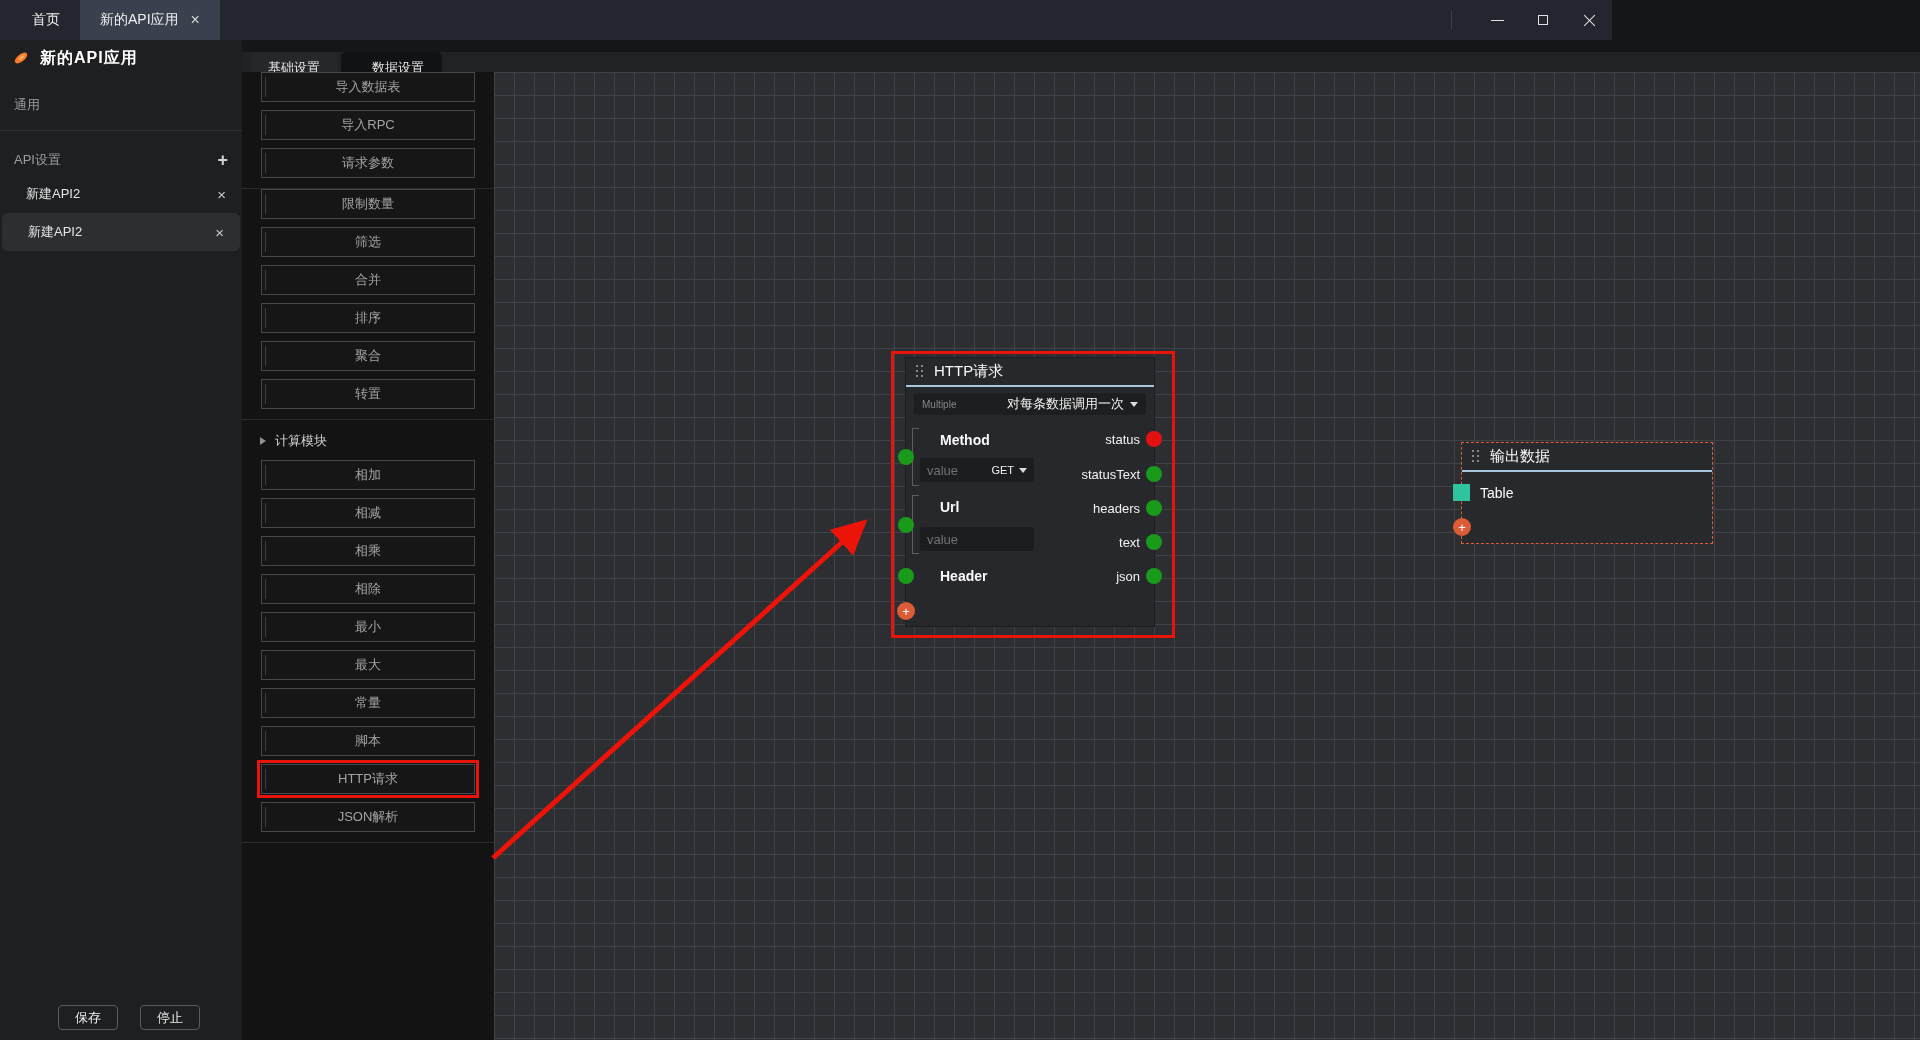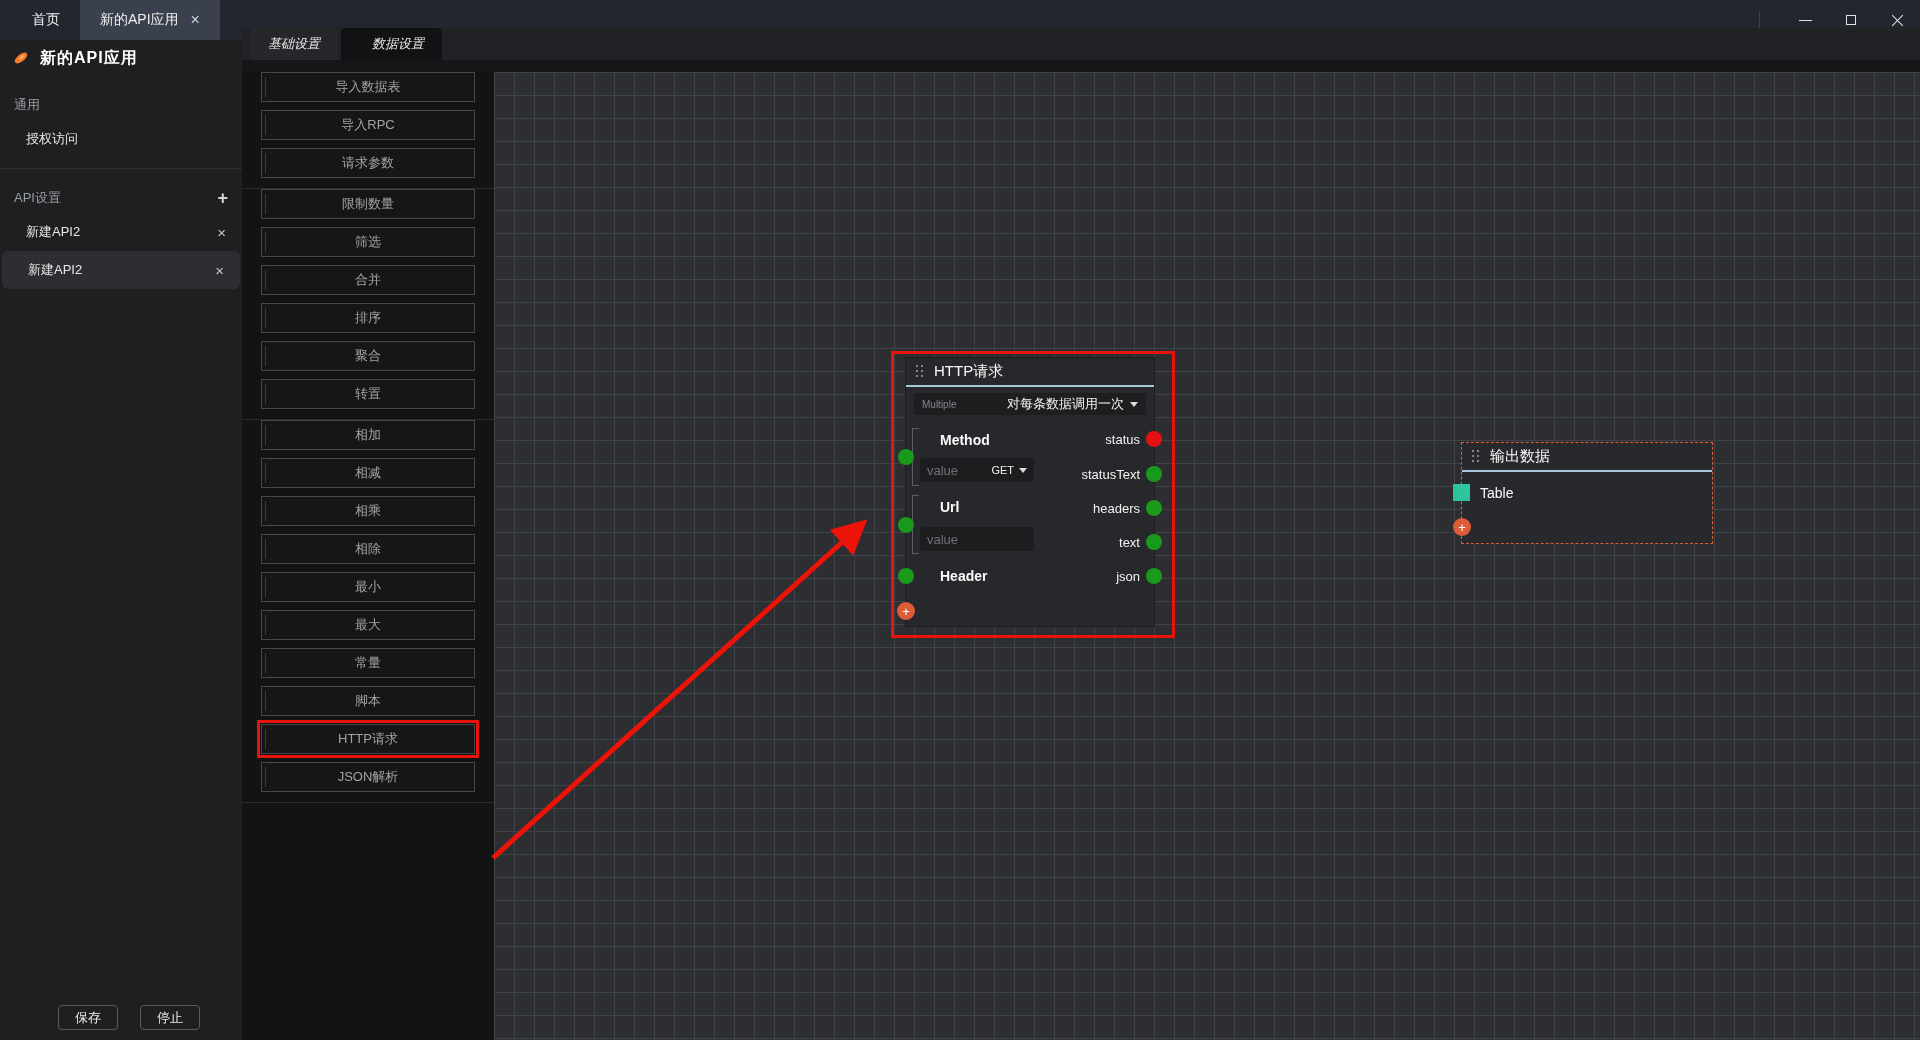--- a/index.html
+++ b/index.html
@@ -1,20 +1,20 @@
 <!DOCTYPE html>
 <html><head>
 <meta charset="utf-8">
 <style>
   * { margin:0; padding:0; box-sizing:border-box; }
   html,body { width:1920px; height:1040px; overflow:hidden; background:#151618;
     font-family:"Liberation Sans","DejaVu Sans",sans-serif; color:#e8e8e8; }
 
   
-  .titlebar { position:absolute; left:0; top:0; width:1920px; height:40px;
+  .titlebar { position:absolute; left:0; top:0; width:1612px; height:40px;
     background:#23262e; display:flex; align-items:stretch; }
   .tb-tab { display:flex; align-items:center; gap:12px; padding:0 20px;
     font-size:14px; color:#f0f0f0; }
   .tb-tab.first { margin-left:12px; }
   .tb-tab.active { background:#3a404d; }
   .tb-close { font-size:16px; color:#cfd2d8; line-height:1; cursor:default; }
   .win-controls { position:absolute; right:0; top:0; height:40px; display:flex;
     align-items:center; }
   .win-sep { width:1px; height:18px; background:#3c4049; margin-right:22px; }
   .win-btn { width:46px; height:40px; display:flex; align-items:center; justify-content:center; }
@@ -39,21 +39,21 @@
   .sb-item .x { color:#c9c9c9; font-size:15px; }
   .sb-item.selected { background:#2d2e31; border-radius:6px; margin:0 2px; }
   .sb-divider { height:1px; background:#2e2f32; margin:10px 0 0 0; }
   .sb-plus { margin-left:auto; color:#d5d5d5; font-size:18px; font-weight:bold; line-height:1; }
   .sb-footer { position:absolute; left:0; bottom:10px; width:242px; display:flex; gap:22px; padding-left:58px; }
   .sb-btn { min-width:60px; height:25px; border:1px solid #5a5b5d; border-radius:4px;
     background:transparent; color:#efefef; font-size:13px; display:flex;
     align-items:center; justify-content:center; padding:0 12px; }
 
   
-  .strip { position:absolute; left:242px; top:28px; width:1678px; height:32px; background:#212226; display:flex; align-items:flex-end;font-style:italic; }
+  .strip { position:absolute; left:242px; top:52px; width:1678px; height:32px; background:#212226; display:flex; align-items:flex-end; }
   .mp-tab { height:32px; display:flex; align-items:center; justify-content:center;
     padding:0 18px; font-size:13px; color:#e9e9e9; border-radius:5px 5px 0 0; margin-left:3px; }
   .mp-tab.t1 { margin-left:8px; background:#26272a; }
   .mp-tab.active { background:#111214;padding-left:31px; }
 
   
   .module-panel { position:absolute; left:242px; top:72px; width:252px; height:968px;
     background:#131314; overflow:hidden; }
   .group-hdr { display:flex; align-items:center; gap:9px; padding:12px 0 10px 18px;
     color:#d2d3d5; font-size:13px; }
@@ -147,23 +147,20 @@
     <svg class="flame" viewBox="0 0 18 18">
       <ellipse cx="9" cy="9" rx="7.4" ry="3.6" transform="rotate(-38 9 9)" fill="#f97a2a"></ellipse>
       <ellipse cx="9.6" cy="8.4" rx="3.4" ry="1.3" transform="rotate(-38 9.6 8.4)" fill="#fbb066"></ellipse>
     </svg>
     <span class="sb-title">新的API应用</span>
   </div>
 
   <div class="sb-section">
     <span>通用</span>
   </div>
-  <div class="sb-item">
-    <span>授权访问</span>
-  </div>
 
   <div class="sb-divider"></div>
 
   <div class="sb-section">
     <span>API设置</span>
     <span class="sb-plus">+</span>
   </div>
 
   <div class="sb-item">
     <span>新建API2</span>
@@ -197,20 +194,24 @@
   <div class="mp-sep"></div>
 
   <div class="btn-module">限制数量</div>
   <div class="btn-module">筛选</div>
   <div class="btn-module">合并</div>
   <div class="btn-module">排序</div>
   <div class="btn-module">聚合</div>
   <div class="btn-module">转置</div>
   <div class="mp-sep"></div>
 
+  <div class="group-hdr">
+    <span class="tri-right"></span>
+    <span>计算模块</span>
+  </div>
   <div class="btn-module">相加</div>
   <div class="btn-module">相减</div>
   <div class="btn-module">相乘</div>
   <div class="btn-module">相除</div>
   <div class="btn-module">最小</div>
   <div class="btn-module">最大</div>
   <div class="btn-module">常量</div>
   <div class="btn-module">脚本</div>
   <div class="btn-module highlight">HTTP请求</div>
   <div class="btn-module">JSON解析</div>

